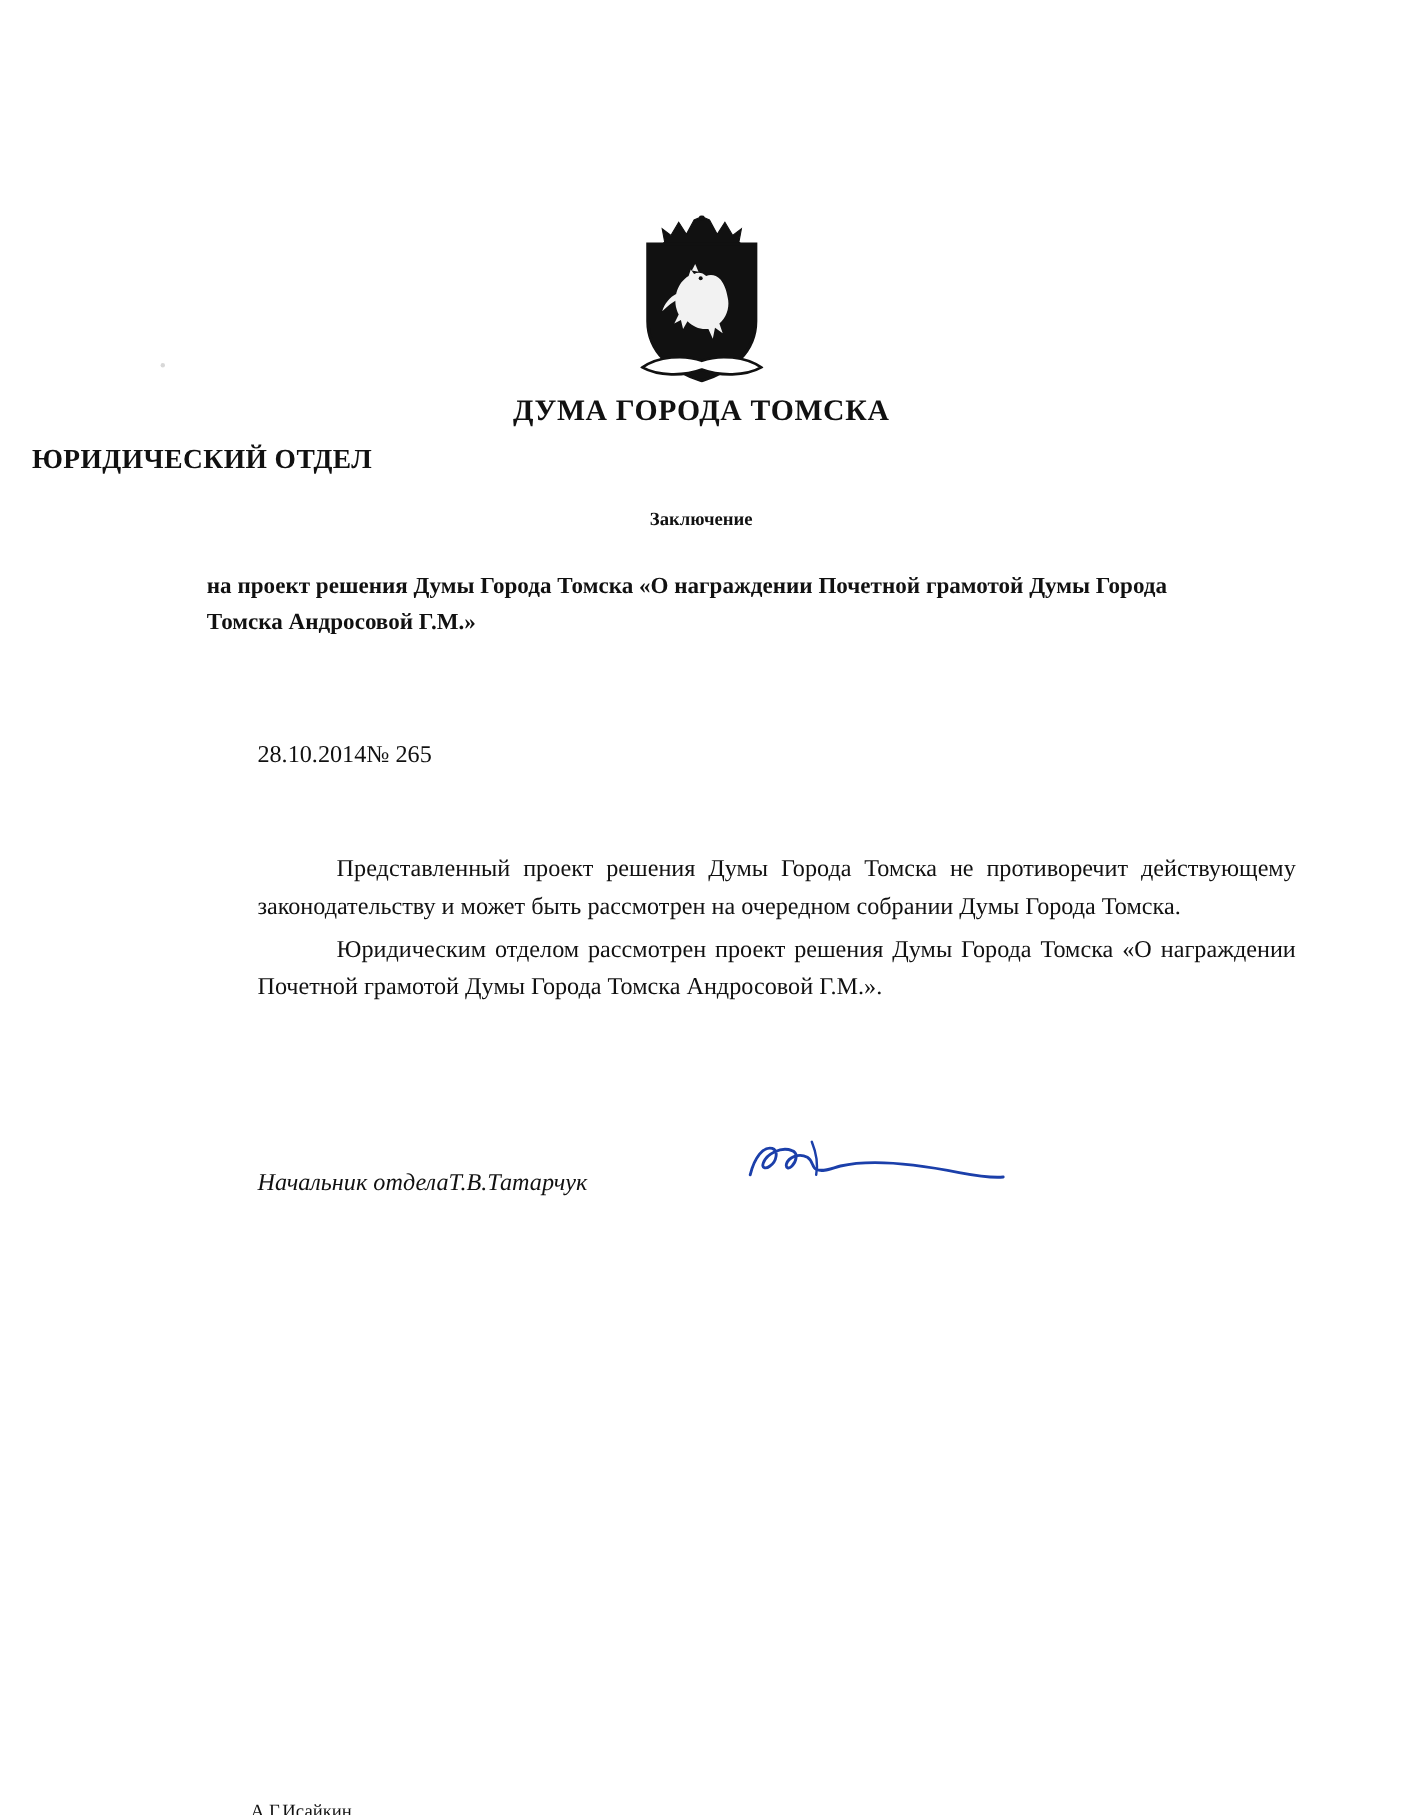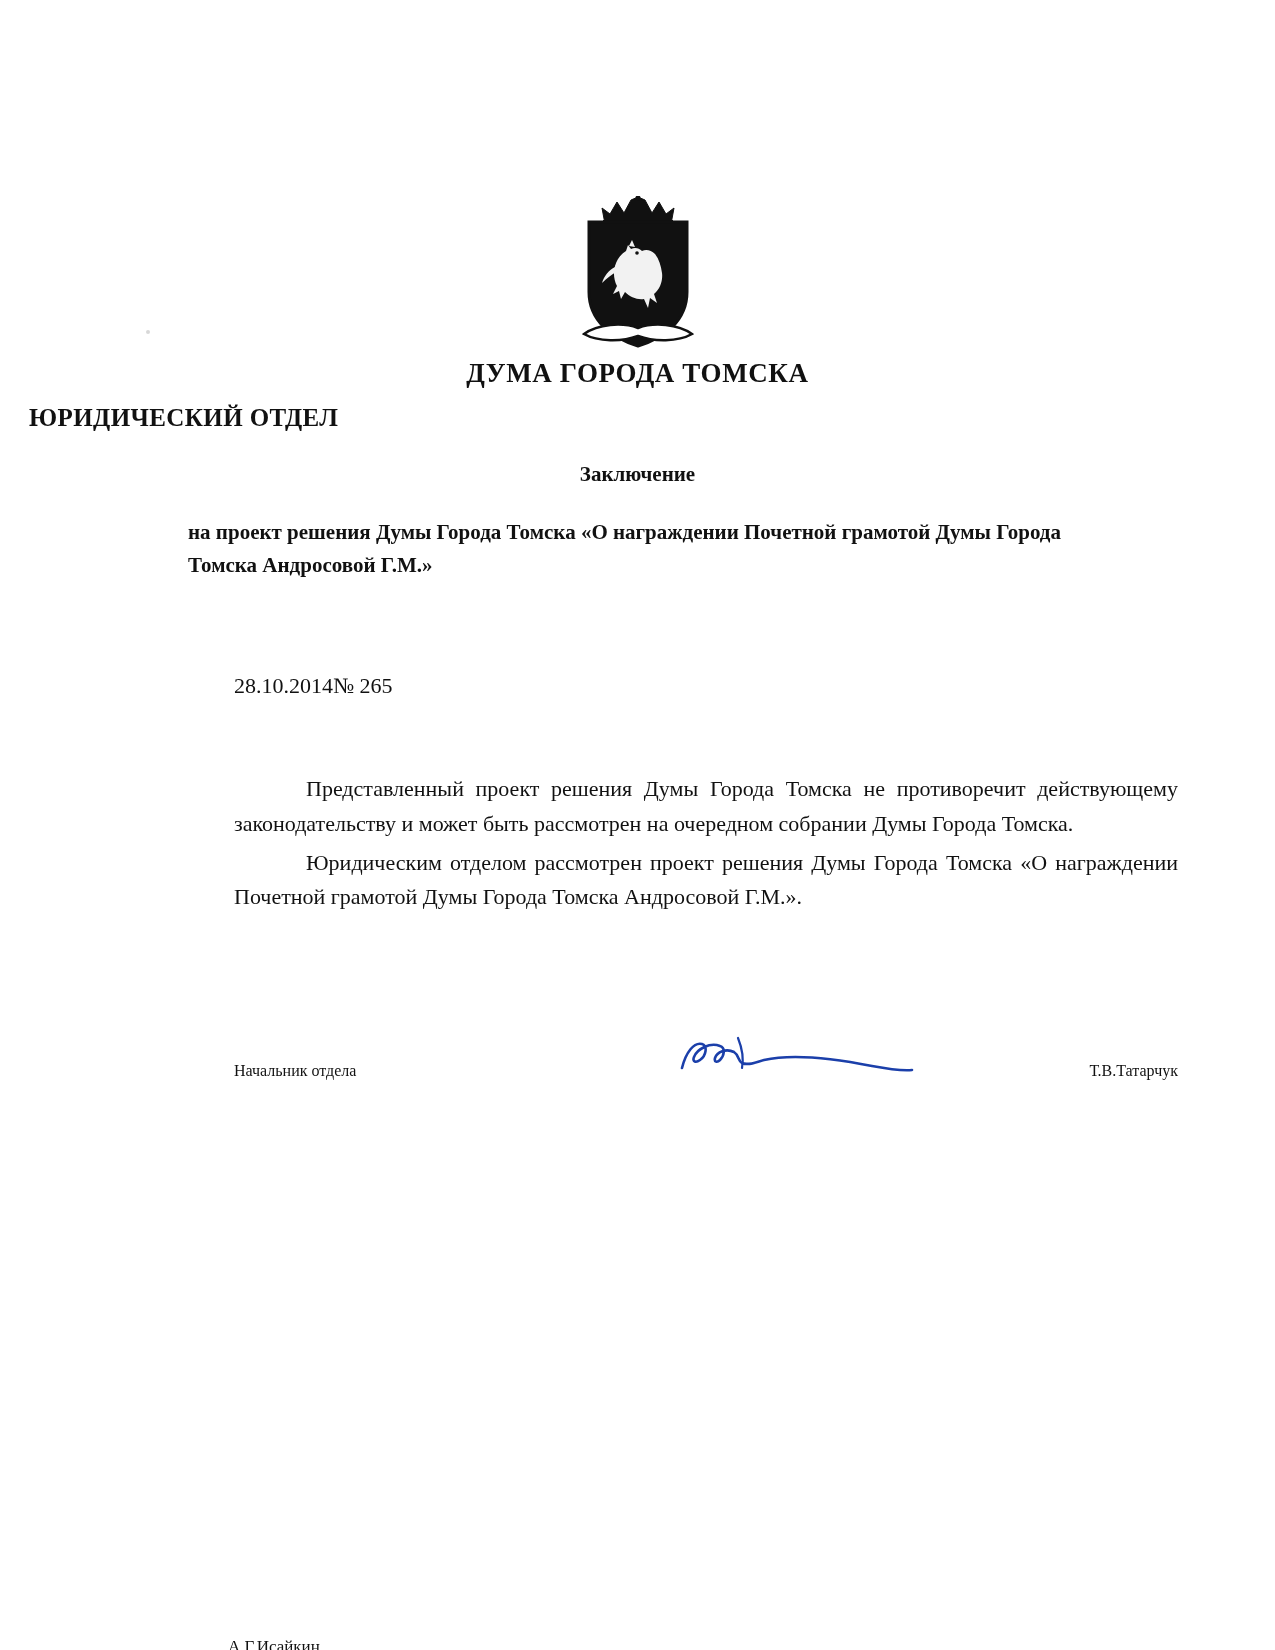--- a/index.html
+++ b/index.html
@@ -77,21 +77,21 @@
     font-weight: bold;
     letter-spacing: 0.4px;
     padding-left: 29px;
   }
   .doc-kind {
     position: absolute;
     top: 462px;
     left: 0;
     width: 100%;
     text-align: center;
-    font-size: 21px;
+    font-size: 17px;
     font-weight: bold;
   }
   .doc-subject {
     position: absolute;
     top: 516px;
     left: 188px;
     width: 900px;
     text-align: left;
     font-size: 21px;
     font-weight: bold;
@@ -128,23 +128,23 @@
     margin-bottom: 0;
   }
 
   
   .sign-row {
     position: absolute;
     top: 1062px;
     left: 234px;
     width: 944px;
     display: flex;
-    justify-content: space-between;
     align-items: baseline;
-    font-size: 16px;
+    font-size: 22px;
+    font-style: italic;
   }
   .signature-graphic {
     position: absolute;
     top: 1022px;
     left: 672px;
     width: 270px;
     height: 70px;
     pointer-events: none;
   }
 

